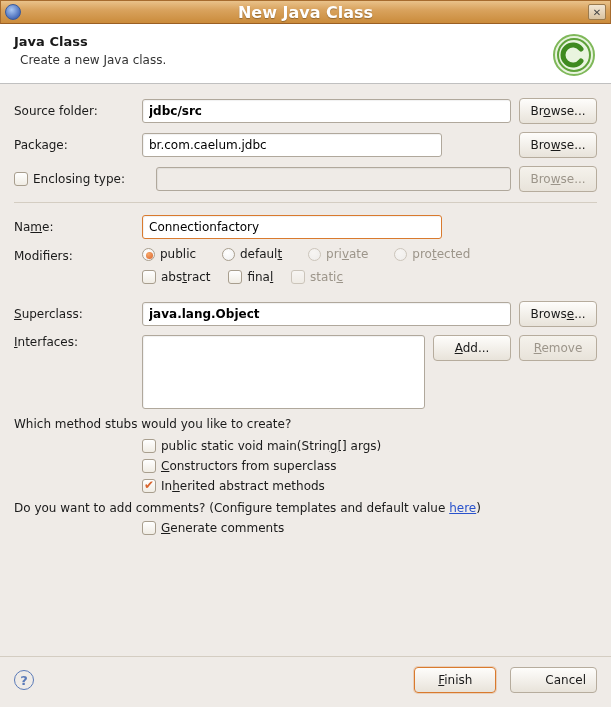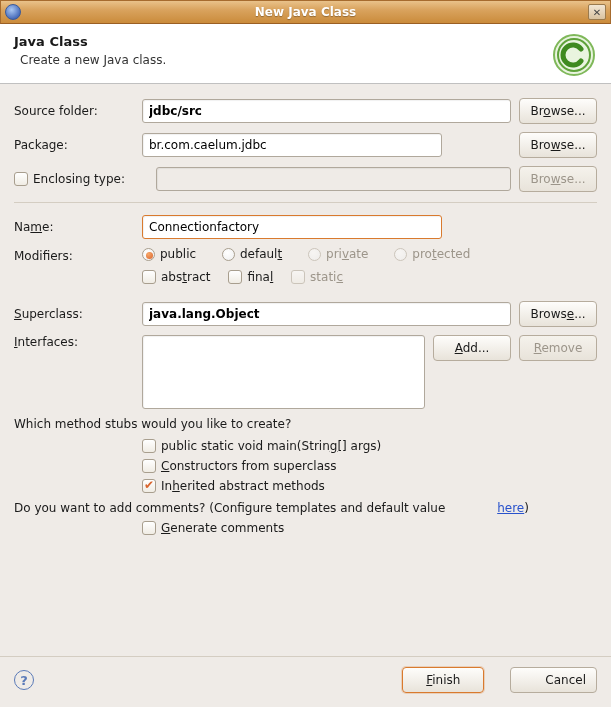--- a/index.html
+++ b/index.html
@@ -21,21 +21,21 @@
     display: flex;
     align-items: center;
     position: relative;
   }
   .titlebar .title {
     flex: 1;
     text-align: center;
     font-weight: bold;
     color: #fff;
     text-shadow: 0 1px 1px rgba(0,0,0,0.3);
-    font-size: 12px;
+    font-size: 16px;
   }
   .titlebar .appicon {
     position: absolute;
     left: 4px; top: 3px;
     width: 16px; height: 16px;
     background: radial-gradient(circle at 40% 35%, #a9c7f3 0%, #4a6dbb 70%, #2a4d9b 100%);
     border-radius: 50%;
     border: 1px solid #3a5a9a;
   }
   .titlebar .closebtn {
@@ -154,42 +154,42 @@
     resize: none;
     margin-right: 8px;
   }
   .interfaces-btns { display: flex; flex-direction: row; gap: 8px; }
   .stubs-block { }
   .stubs-block .q { margin-bottom: 8px; }
   .stubs-block .opts { padding-left: 128px; }
   .stubs-block .opts .chk-wrap { display: flex; margin-bottom: 6px; }
   .comments-block { margin-top: 8px; }
   .comments-block .q { margin-bottom: 6px; }
-  .comments-block a { color: #2952cc; text-decoration: underline; margin-left: 48px; }
+  .comments-block a { color: #2952cc; text-decoration: underline; }
   .comments-block .opts { padding-left: 128px; }
   .footer {
     position: absolute;
     left: 0; right: 0; bottom: 0;
     padding: 10px 14px 14px 14px;
     border-top: 1px solid #d4cdc2;
     display: flex;
     align-items: center;
     background: #efebe7;
   }
   .footer .help {
     width: 20px; height: 20px;
     border: 1.5px solid #5a7ab8;
     border-radius: 50%;
     color: #5a7ab8;
     display: flex; align-items: center; justify-content: center;
     font-weight: bold; font-size: 13px;
   }
   .footer .spacer { flex: 1; }
   .footer .btn { min-width: 82px; }
-  .footer .btn + .btn { margin-left: 26px; padding-left: 34px; }
+  .footer .btn + .btn { margin-left: 14px; padding-left: 34px; }
   .ul { text-decoration: underline; }
 
   
   .ccb {
     display:inline-block; width:14px; height:14px;
     border:1px solid #a89e8e; border-radius:3px;
     background: linear-gradient(to bottom,#fff,#f0ece4);
     margin-right:5px; position:relative; flex:0 0 auto;
   }
   .ccb.checked::after{

